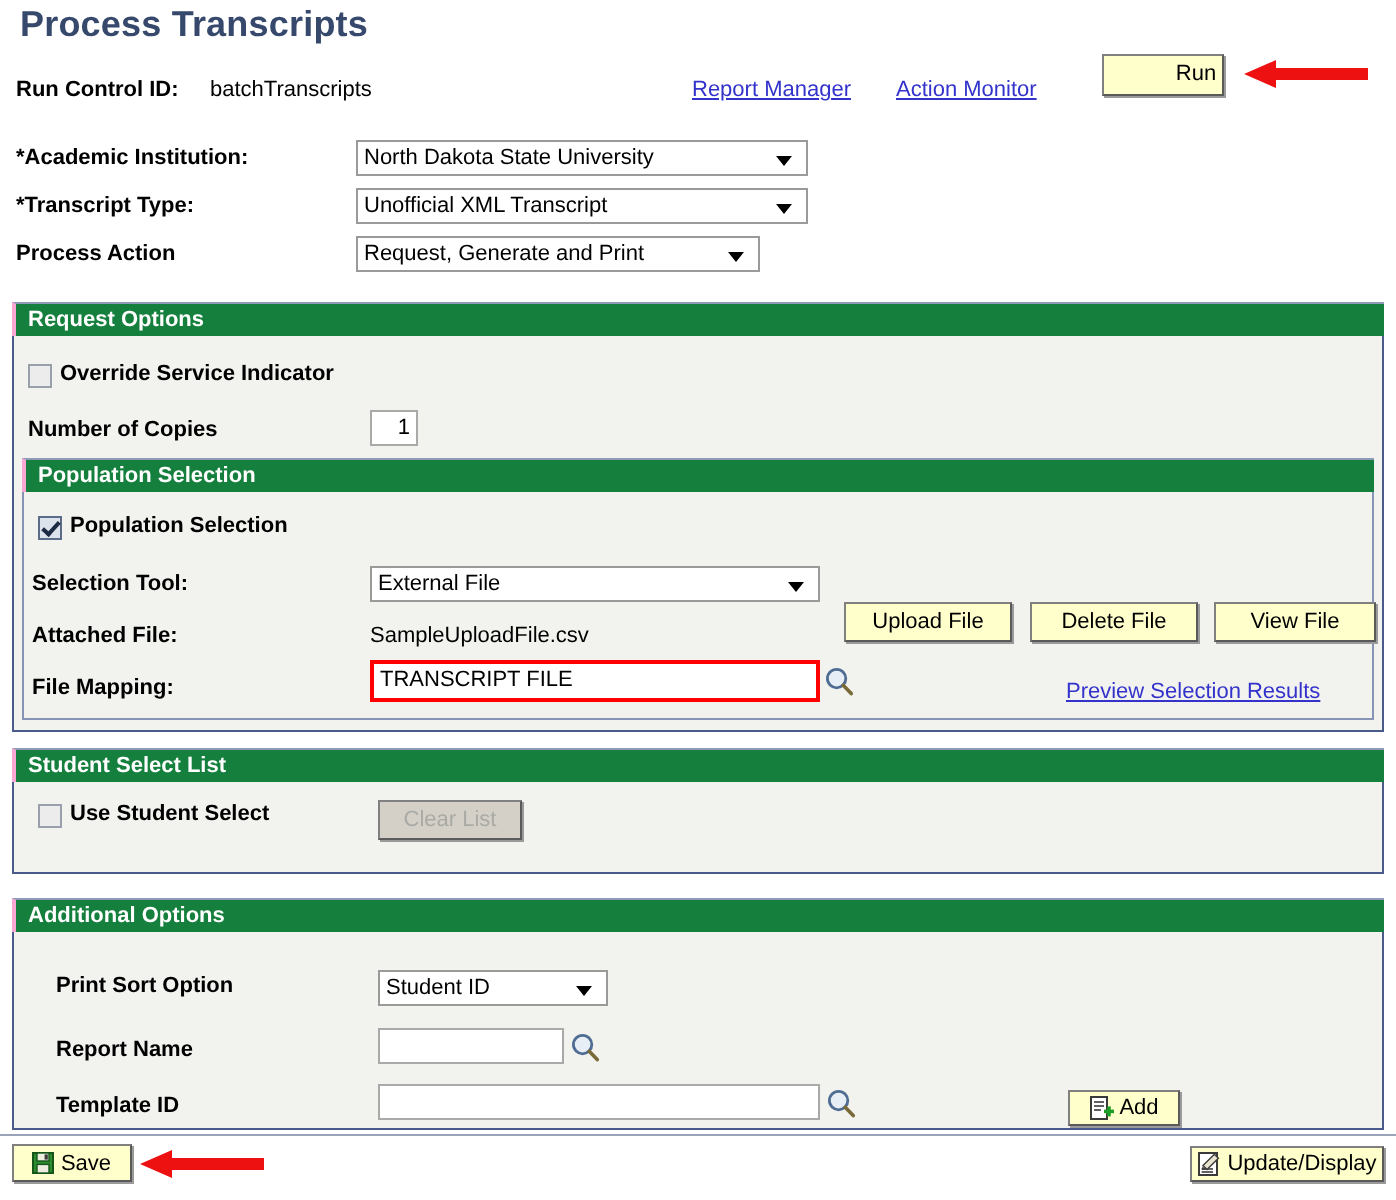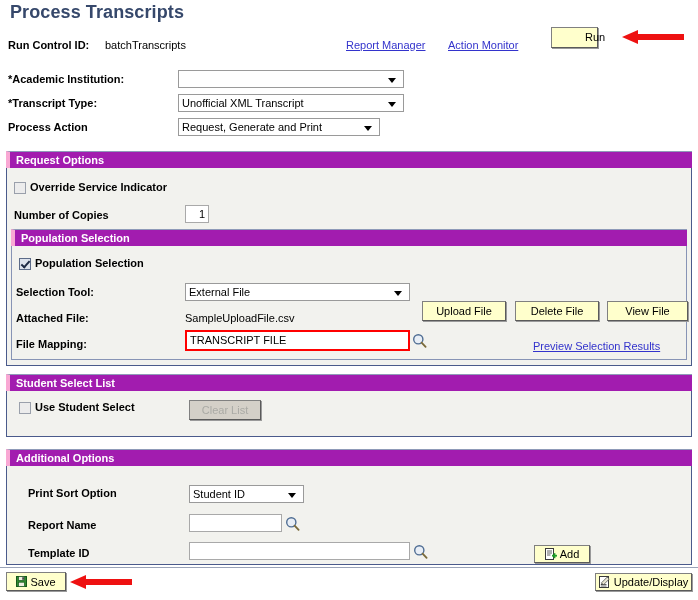--- a/index.html
+++ b/index.html
@@ -65,21 +65,21 @@
     line-height: 18px;
   }
   .psbtn.disabled {
     background: #D4D0C8;
     color: #AAAAA5;
     box-shadow: 1px 1px 0 #9a9a9a;
     cursor: default;
   }
   .btn-run {
     position: absolute; left: 551px; top: 27px;
-    width: 47px; height: 21px;
+    width: 61px; height: 21px;
     line-height: 19px;
     padding-left: 33px;
   }
 
   
   .arrow {
     position: absolute;
     height: 16px;
   }
   .arrow svg { display: block; }
@@ -110,30 +110,30 @@
     right: 7px; top: 7px;
     width: 0; height: 0;
     border-left: 4px solid transparent;
     border-right: 4px solid transparent;
     border-top: 5px solid #000;
   }
 
   
   .sec-hdr {
     position: absolute;
-    background: #a21caf;
+    background: #15803d;
     color: #FFFFFF;
     font-weight: bold;
     font-size: 11px;
     height: 17px;
     line-height: 17px;
     padding-left: 6px;
     box-sizing: border-box;
     border-top: 1px solid #8f9ab8;
-    border-left: 4px solid #f9a8d4;
+    border-left: 2px solid #f9a8d4;
   }
 
   
   .panel {
     position: absolute;
     background: #F2F2EE;
     border: 1px solid #4A5A8B;
     box-sizing: border-box;
   }
   .panel-inner {
@@ -247,20 +247,21 @@
 <button class="psbtn btn-run">Run</button>
 
 <div class="arrow arrow-run">
   <svg width="62" height="16" viewBox="0 0 62 16">
     <polygon points="0,8 16,1 16,5 62,5 62,11 16,11 16,15" fill="#EE1111"></polygon>
   </svg>
 </div>
 
 <div class="frm-label" style="left:8px; top:73px;">*Academic Institution:</div>
 <div class="psselect" style="left:178px; top:70px; width:226px;">
+  <span>North Dakota State University</span>
   <span class="caret"></span>
 </div>
 
 <div class="frm-label" style="left:8px; top:97px;">*Transcript Type:</div>
 <div class="psselect" style="left:178px; top:94px; width:226px;">
   <span>Unofficial XML Transcript</span>
   <span class="caret"></span>
 </div>
 
 <div class="frm-label" style="left:8px; top:121px;">Process Action</div>

